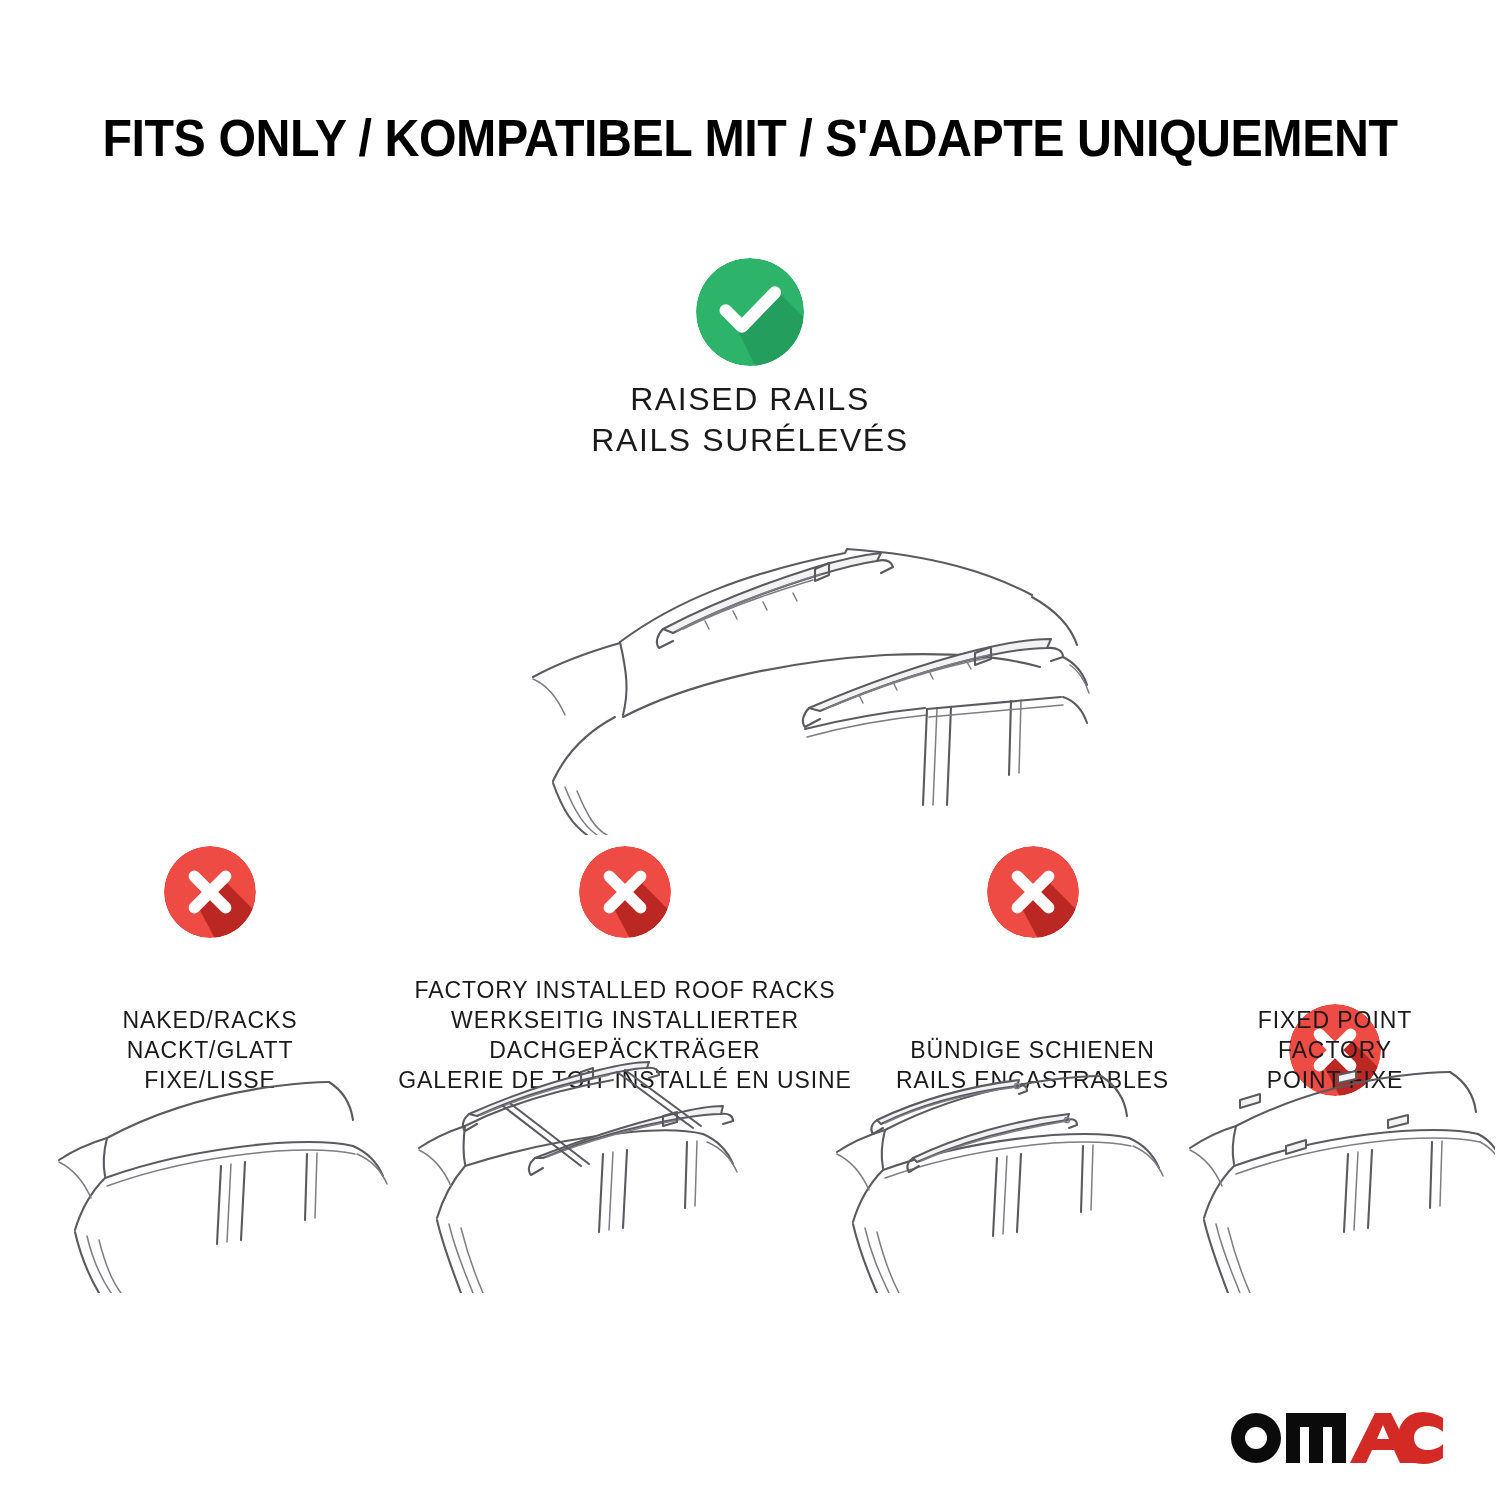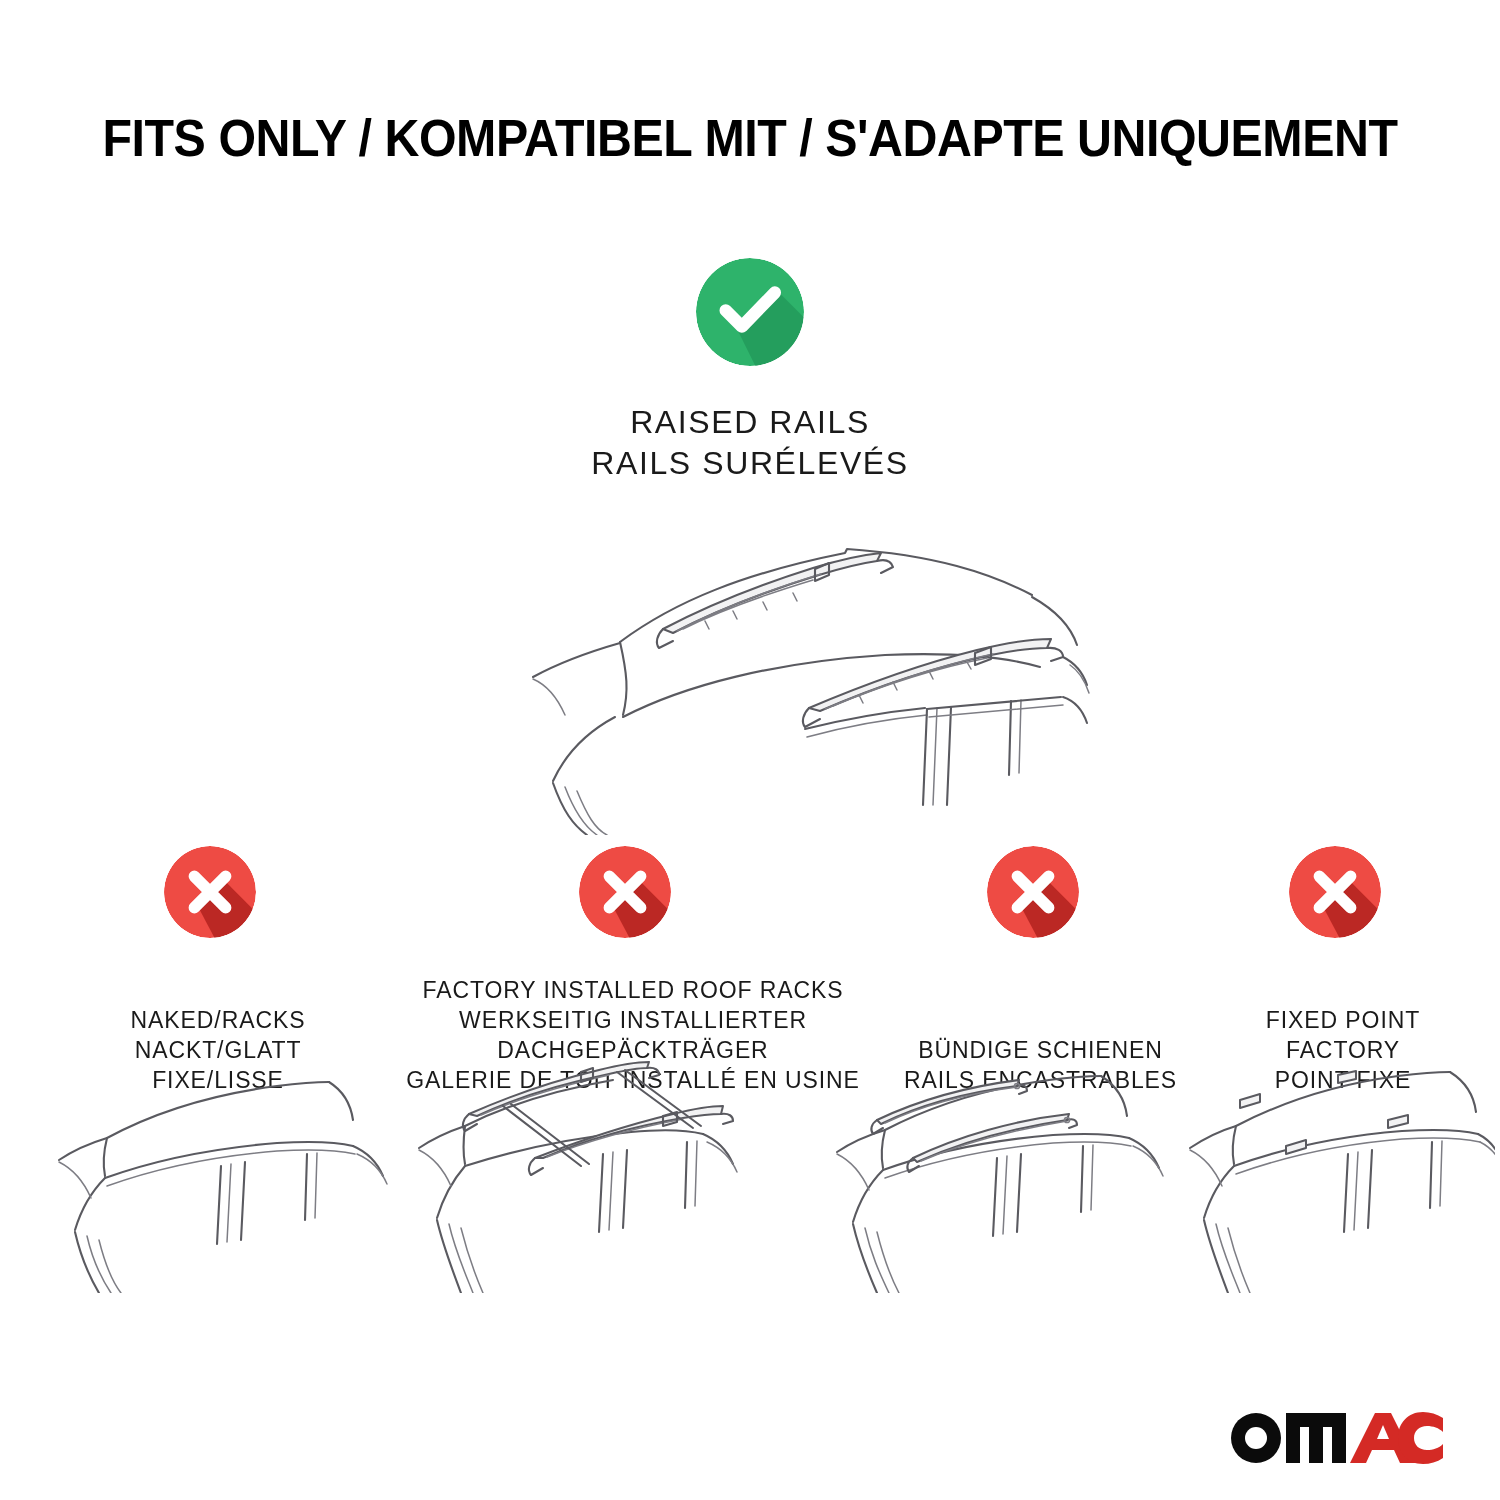--- a/index.html
+++ b/index.html
@@ -46,21 +46,21 @@
     left: 0;
     top: 258px;
     width: 1500px;
     display: flex;
     flex-direction: column;
     align-items: center;
   }
   .ok-badge { width: 108px; height: 108px; }
 
   .ok-labels {
-    margin-top: 36px;
+    margin-top: 13px;
     text-align: center;
     font-size: 32px;
     line-height: 1.29;
     letter-spacing: 1.6px;
     color: #1a1a1a;
     font-weight: 400;
   }
 
   .ok-figure {
     position: absolute;
@@ -85,21 +85,21 @@
     height: 250px;
     display: flex;
     flex-direction: column;
     align-items: center;
   }
   .col-badge { width: 92px; height: 92px; }
 
   .col-labels {
     position: absolute;
     bottom: 0;
-    left: 8px;
+    left: 0;
     width: 100%;
     text-align: center;
     font-size: 23px;
     line-height: 1.30;
     letter-spacing: 0.9px;
     color: #1a1a1a;
     font-weight: 400;
   }
 
   .col-fig {
@@ -265,21 +265,21 @@
           <path d="M33 33 L67 67 M67 33 L33 67" stroke="#ffffff" stroke-width="12.5" stroke-linecap="round"></path>
         </g>
       </svg>
     </div>
     <div class="col-labels">
       <div>BÜNDIGE SCHIENEN</div>
       <div>RAILS ENCASTRABLES</div>
     </div>
   </div>
 
-  <div class="col" style="left:1205px; width:260px;">
+  <div class="col" style="left:1205px; width:260px;justify-content:flex-end;">
     <div class="badge col-badge">
       <svg viewBox="0 0 100 100" width="100%" height="100%">
         <defs>
             <clipPath id="xc4">
               <circle cx="50" cy="50" r="50"></circle>
             </clipPath>
           </defs>
         <g clip-path="url(#xc4)">
           <circle cx="50" cy="50" r="50" fill="#EE4B44"></circle>
           <path d="M50 50 L64 36 L100 72 L100 100 L55 100 L36 64 Z" fill="#A81A17" opacity="0.72"></path>

